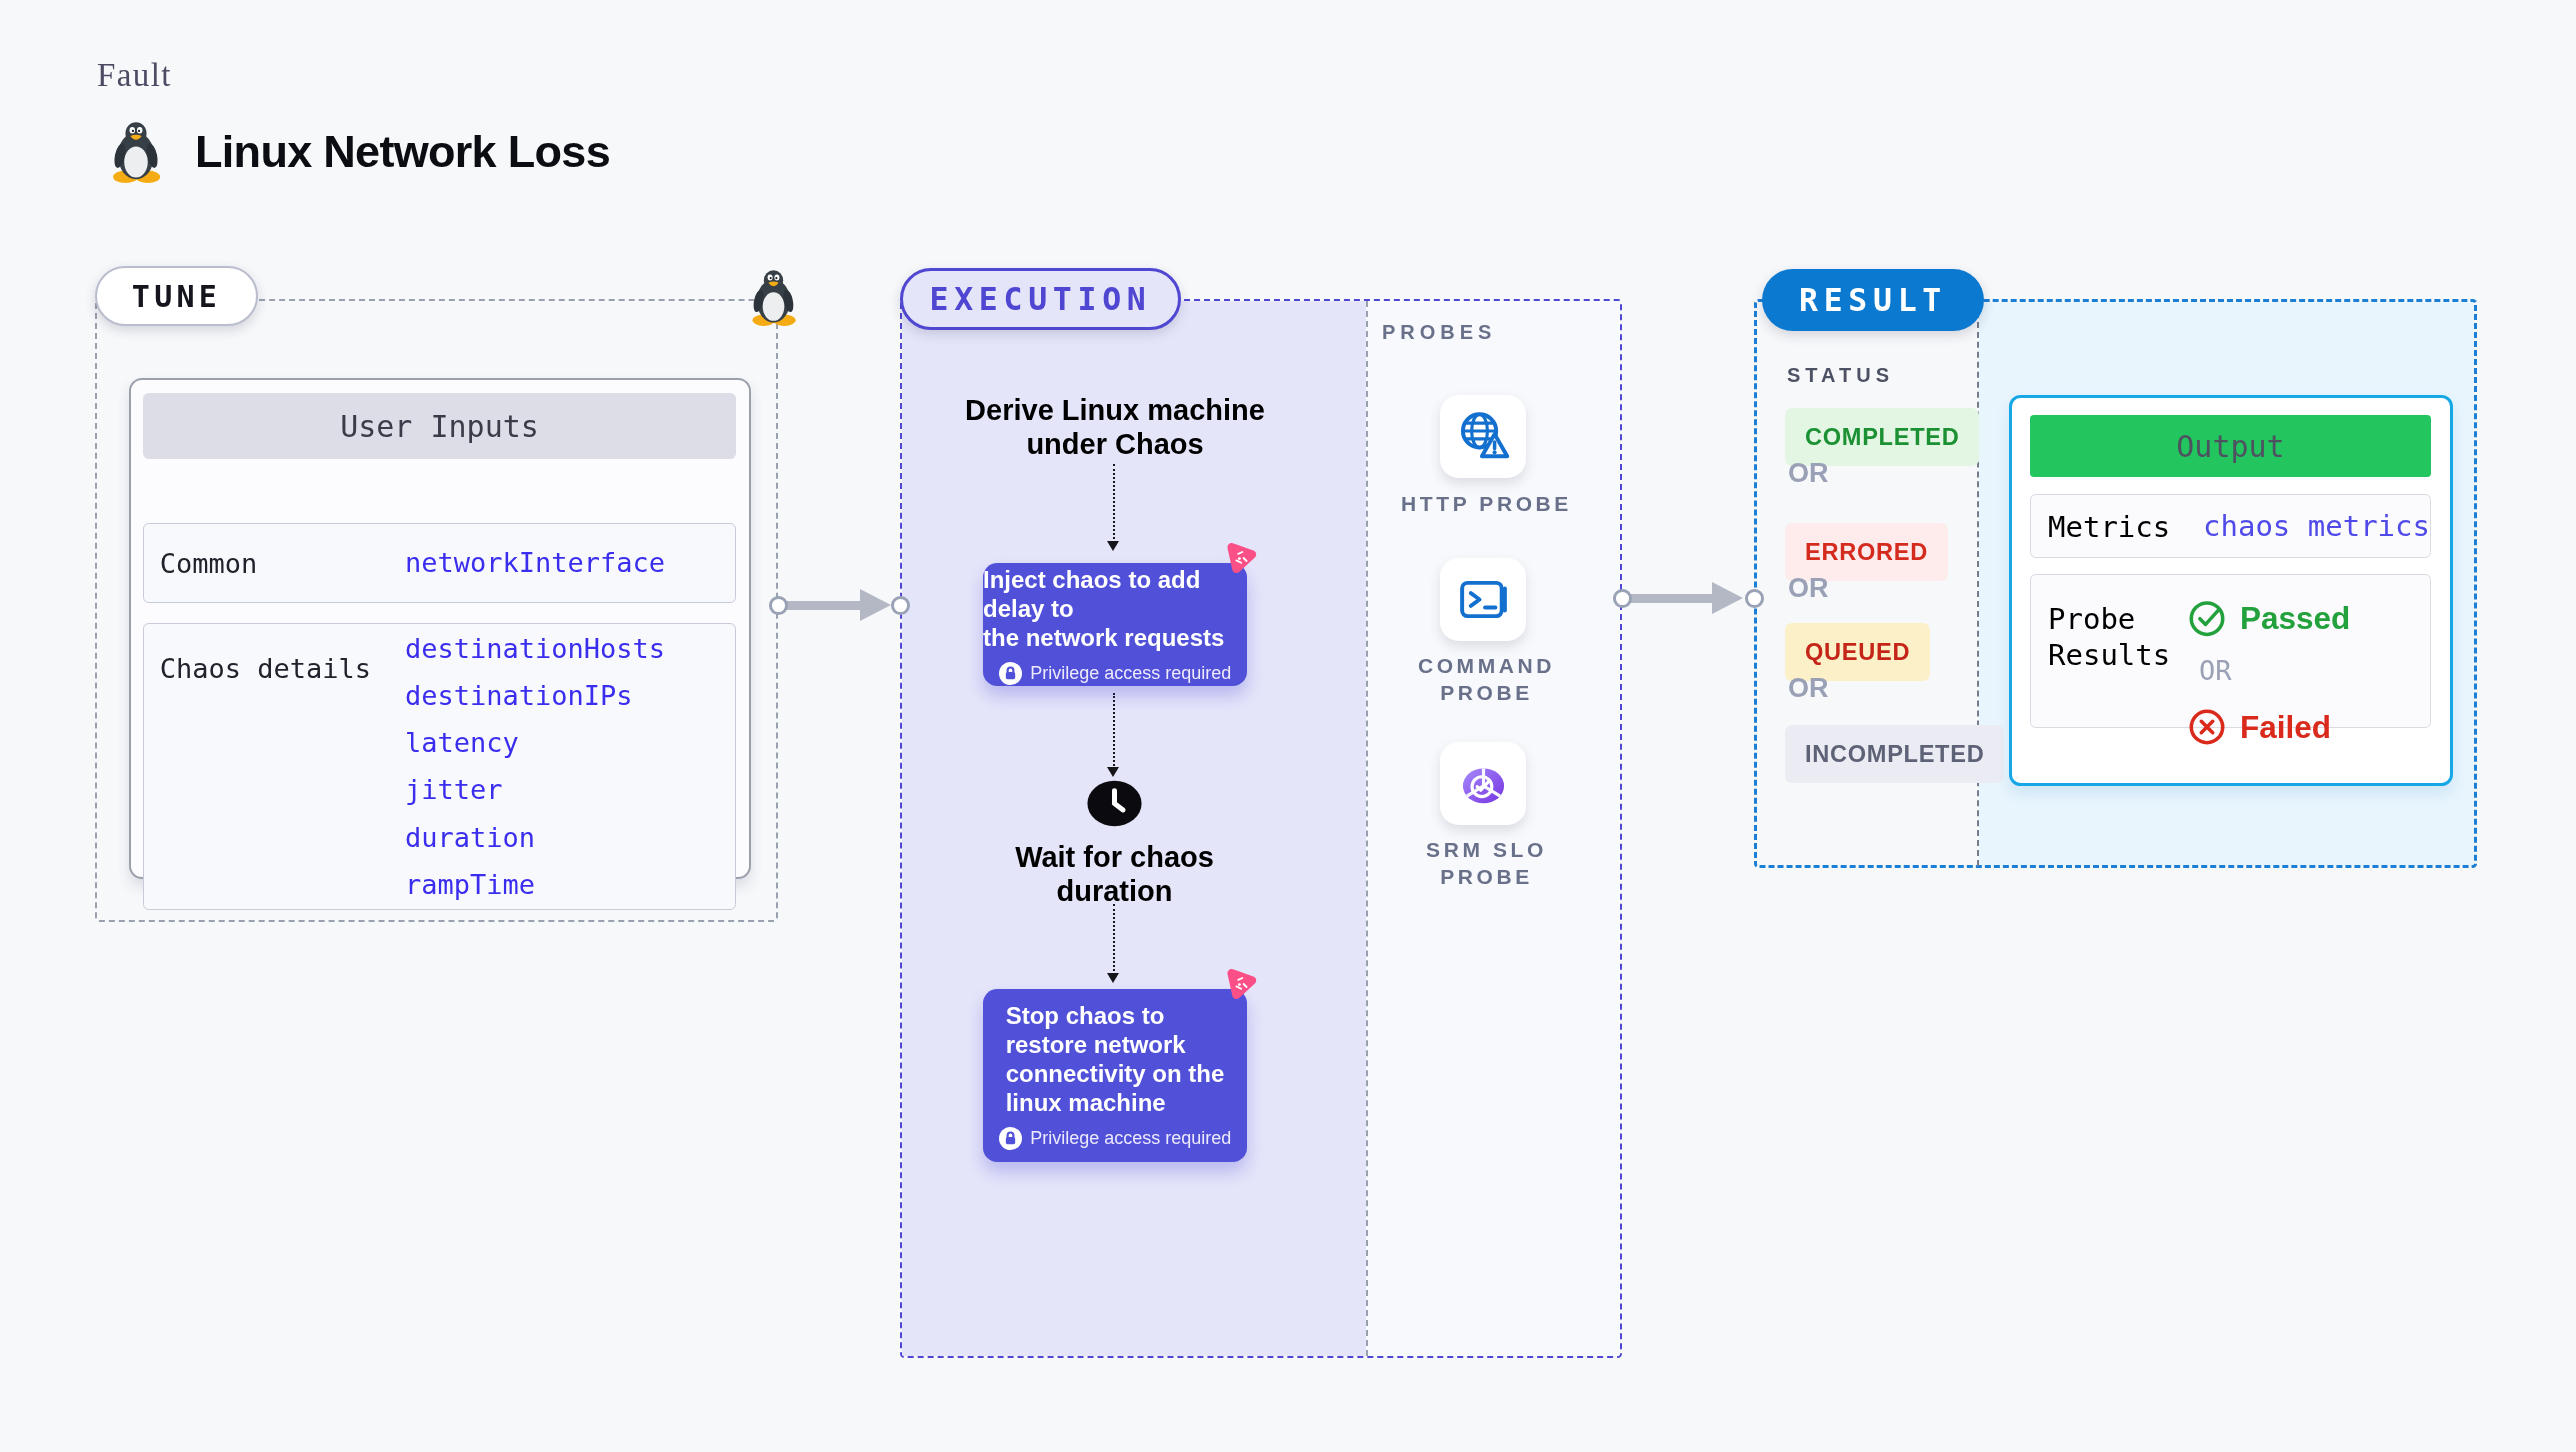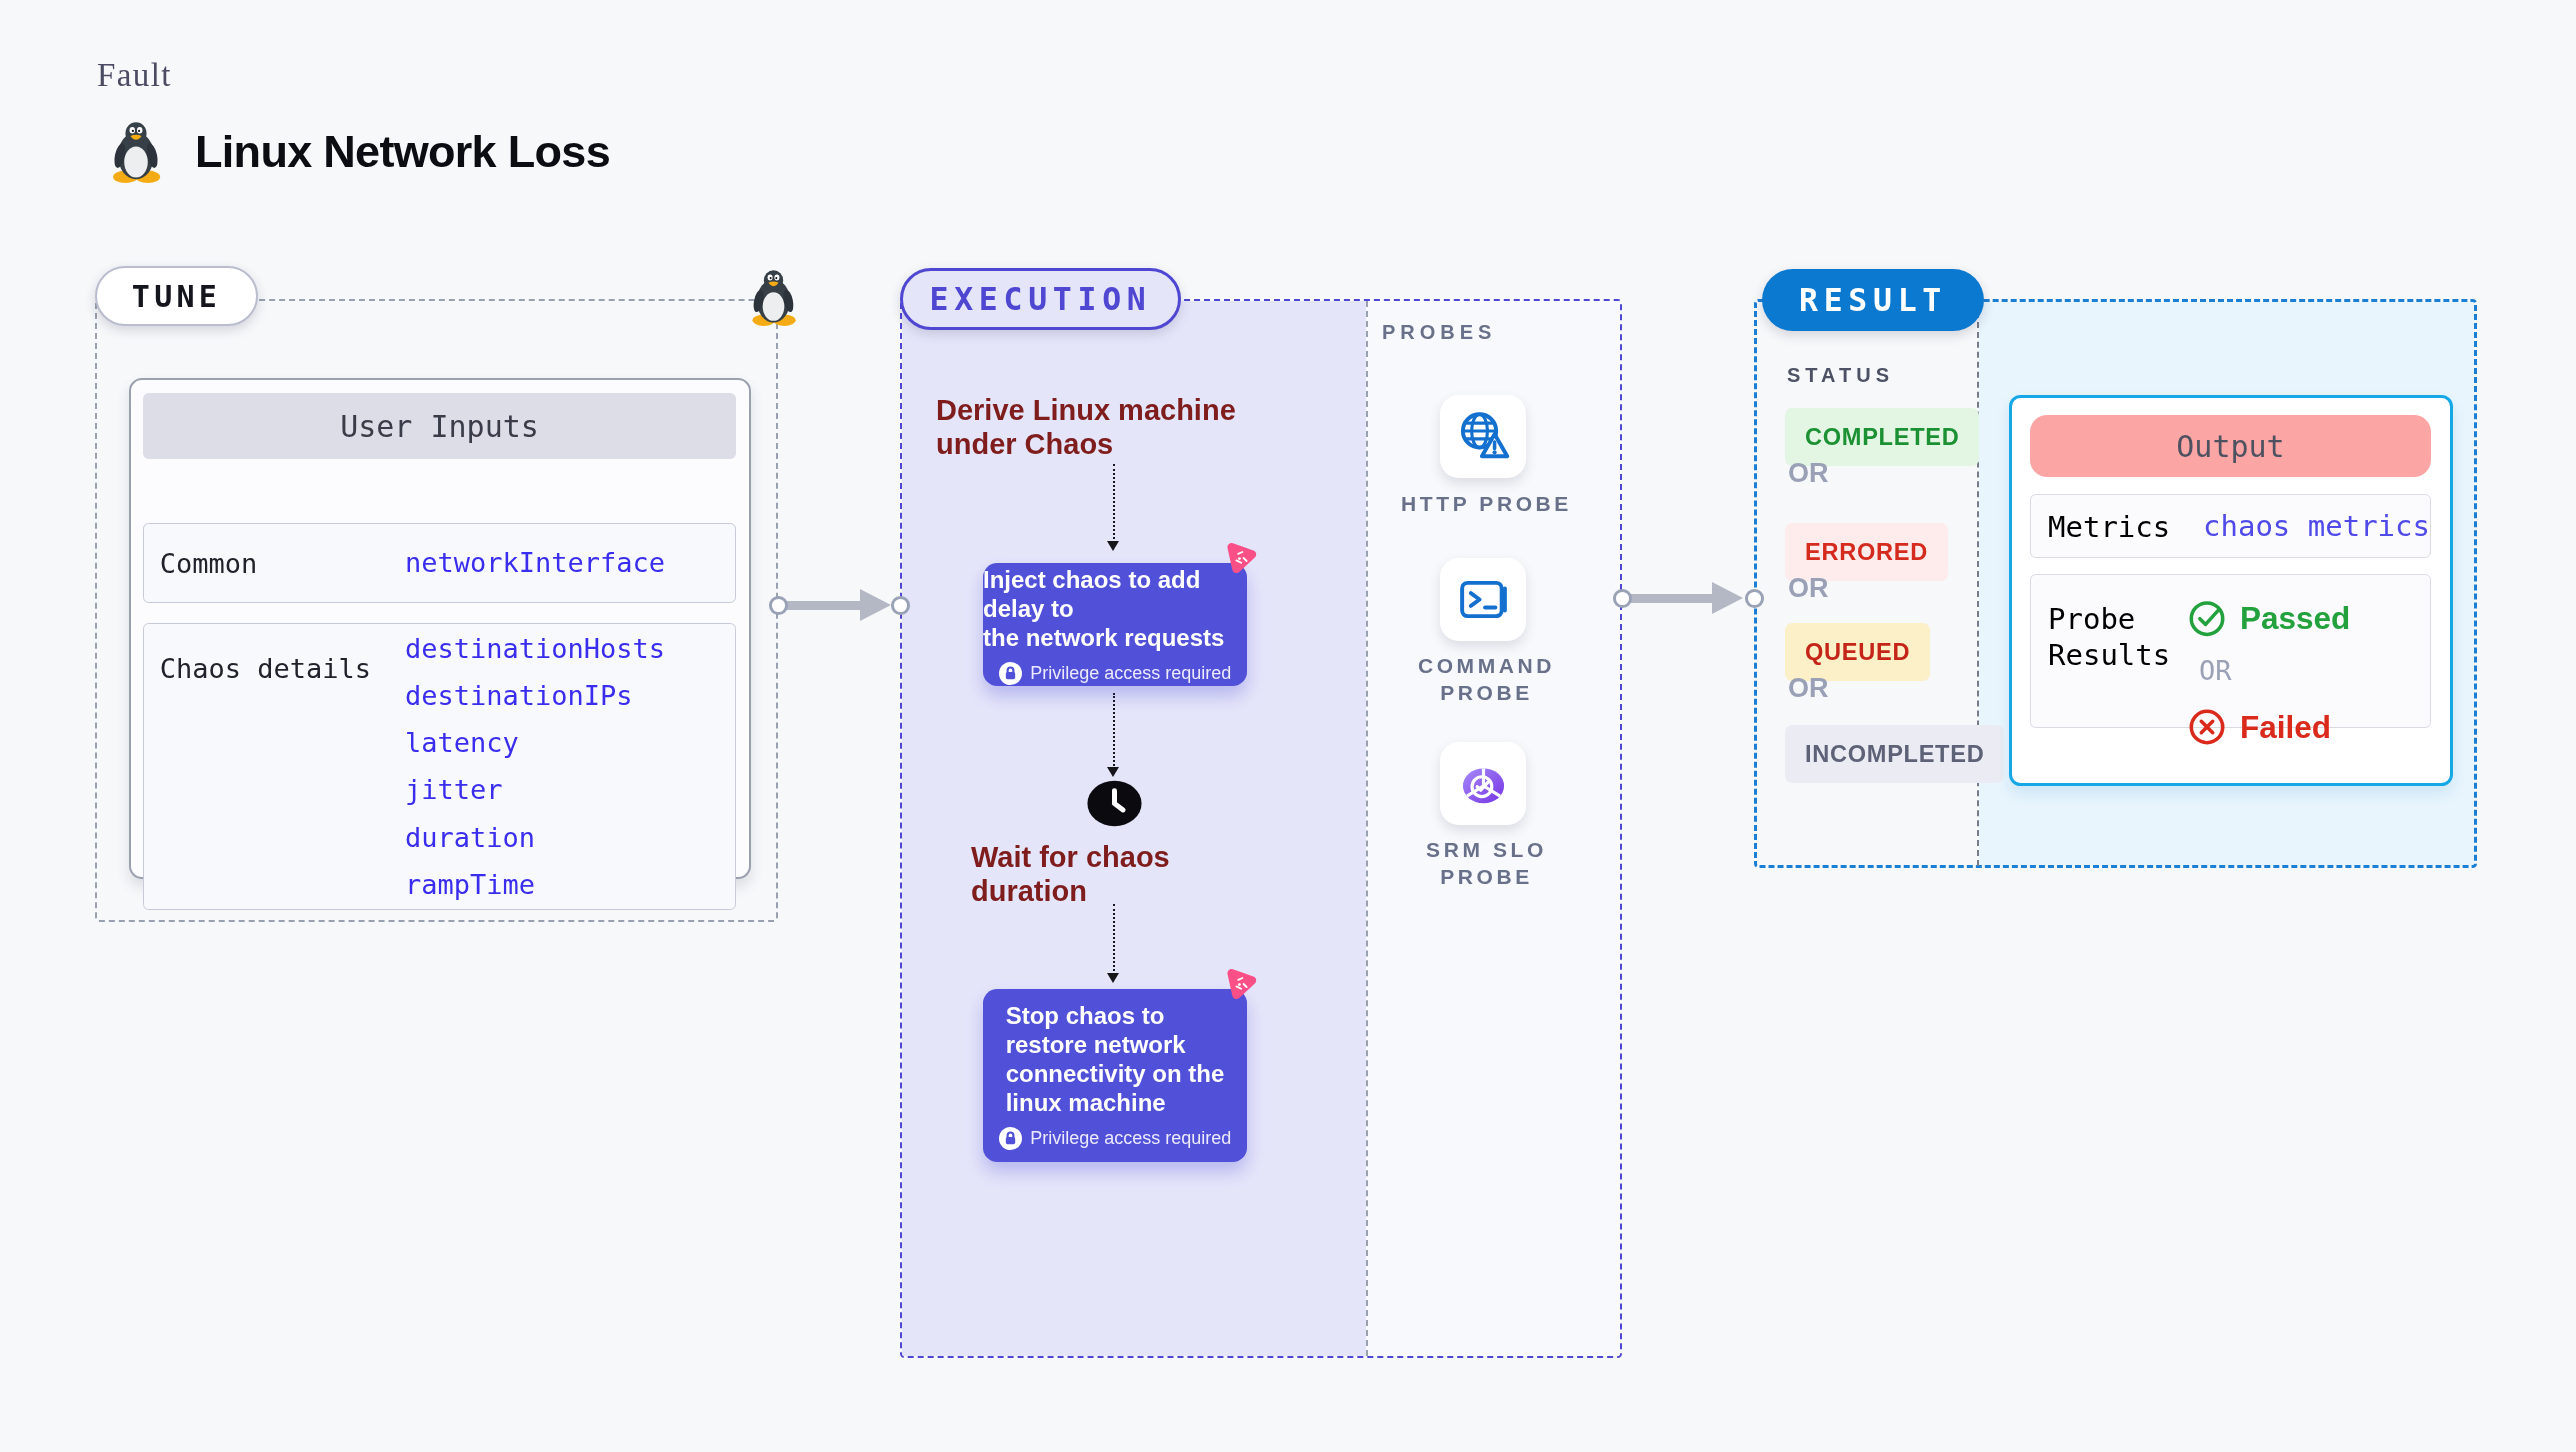--- a/index.html
+++ b/index.html
@@ -38,21 +38,21 @@
 
   
   .flow-line{height:9.3px;background:#b4b8c5;}
   .flow-head{width:0;height:0;border-top:16.5px solid transparent;border-bottom:16.5px solid transparent;border-left:31.5px solid #b4b8c5;}
   .node-circle{width:18.6px;height:18.6px;border:3.6px solid #9aa2b5;background:#fff;border-radius:50%;box-sizing:border-box;z-index:8;}
 
   
   .exec-box{left:900px;top:299px;width:722px;height:1059px;border:2.9px dashed #4f46d2;border-radius:4.3px;box-sizing:border-box;overflow:hidden;}
   .exec-lav{position:absolute;left:0;top:0;width:464px;height:100%;background:#e5e5fa;}
   .exec-probes-bg{position:absolute;left:464px;top:0;width:258px;height:100%;background:#f8f9fc;border-left:2.1px dashed #9aa1ae;box-sizing:border-box;}
-  .step-title{font-size:29px;font-weight:bold;color:#7f1d1d;text-align:left;line-height:34px;}
+  .step-title{font-size:29px;font-weight:bold;color:#000000;text-align:center;line-height:34px;}
   .derive{left:936px;top:393px;width:358px;}
   .waitlbl{left:971px;top:840px;width:287px;}
   .dotted-arrow{width:0;border-left:2.9px dotted #15151a;}
   .dotted-arrow::after{content:"";position:absolute;left:-7.9px;bottom:-10px;width:0;height:0;
       border:6.4px solid transparent;border-top:10.7px solid #15151a;}
   .chaos-card{background:#5150d8;border-radius:14.3px;box-shadow:0 10px 17px rgba(81,80,216,.30);
       color:#fff;display:flex;flex-direction:column;align-items:center;justify-content:center;box-sizing:border-box;z-index:3;}
   .chaos-card .lines{font-size:24px;font-weight:bold;line-height:29px;text-align:left;}
   .priv-row{display:flex;align-items:center;gap:8.6px;margin-top:10px;}
   .priv-row span{font-size:18px;color:#eceafc;}
@@ -77,21 +77,21 @@
       padding:8px 20px;font-size:23.6px;font-weight:bold;letter-spacing:0.7px;z-index:3;}
   .badge-completed{top:408px;background:#e3f5e3;color:#1c9134;}
   .badge-errored{top:523px;background:#fdeceb;color:#d52a1e;}
   .badge-queued{top:623px;background:#fbf0c7;color:#c52519;}
   .badge-incompleted{top:725px;background:#ebecf3;color:#5d6277;}
   .or-lbl{position:absolute;left:1788px;font-size:27px;font-weight:600;color:#9aa0b5;z-index:3;}
   .or1{top:458px;} .or2{top:573px;} .or3{top:673px;}
 
   .output-card{left:2009px;top:395px;width:444px;height:391px;background:#ffffff;border:3.6px solid #16a7e6;
       border-radius:11.5px;box-sizing:border-box;z-index:3;box-shadow:0 7.2px 14.3px rgba(22,120,200,.12);}
-  .out-head{position:absolute;left:18px;top:17px;width:401px;height:62px;background:#fca5a5;border-radius:17px;
+  .out-head{position:absolute;left:18px;top:17px;width:401px;height:62px;background:#22c55e;border-radius:4px;
       display:flex;align-items:center;justify-content:center;font-size:30px;color:#4e5260;}
   .out-row{position:absolute;left:18px;width:401px;background:#fbfbfd;border:1.4px solid #d9dbe3;border-radius:5.7px;box-sizing:border-box;}
   .out-metrics{top:96px;height:64px;}
   .out-probe{top:176px;height:154px;}
   .out-lbl{position:absolute;left:17px;font-size:29px;color:#000000;line-height:36px;}
   .metrics-val{position:absolute;left:172px;top:0;height:100%;display:flex;align-items:center;font-size:29px;color:#4f4ae8;text-align:right;}
   .pf-row{position:absolute;left:156px;display:flex;align-items:center;gap:13px;}
   .pf-row .txt{font-size:31.5px;font-weight:bold;}
   .passed-row{top:23px;} .passed-row .txt{color:#23a13c;}
   .failed-row{top:132px;} .failed-row .txt{color:#da2a1c;}

